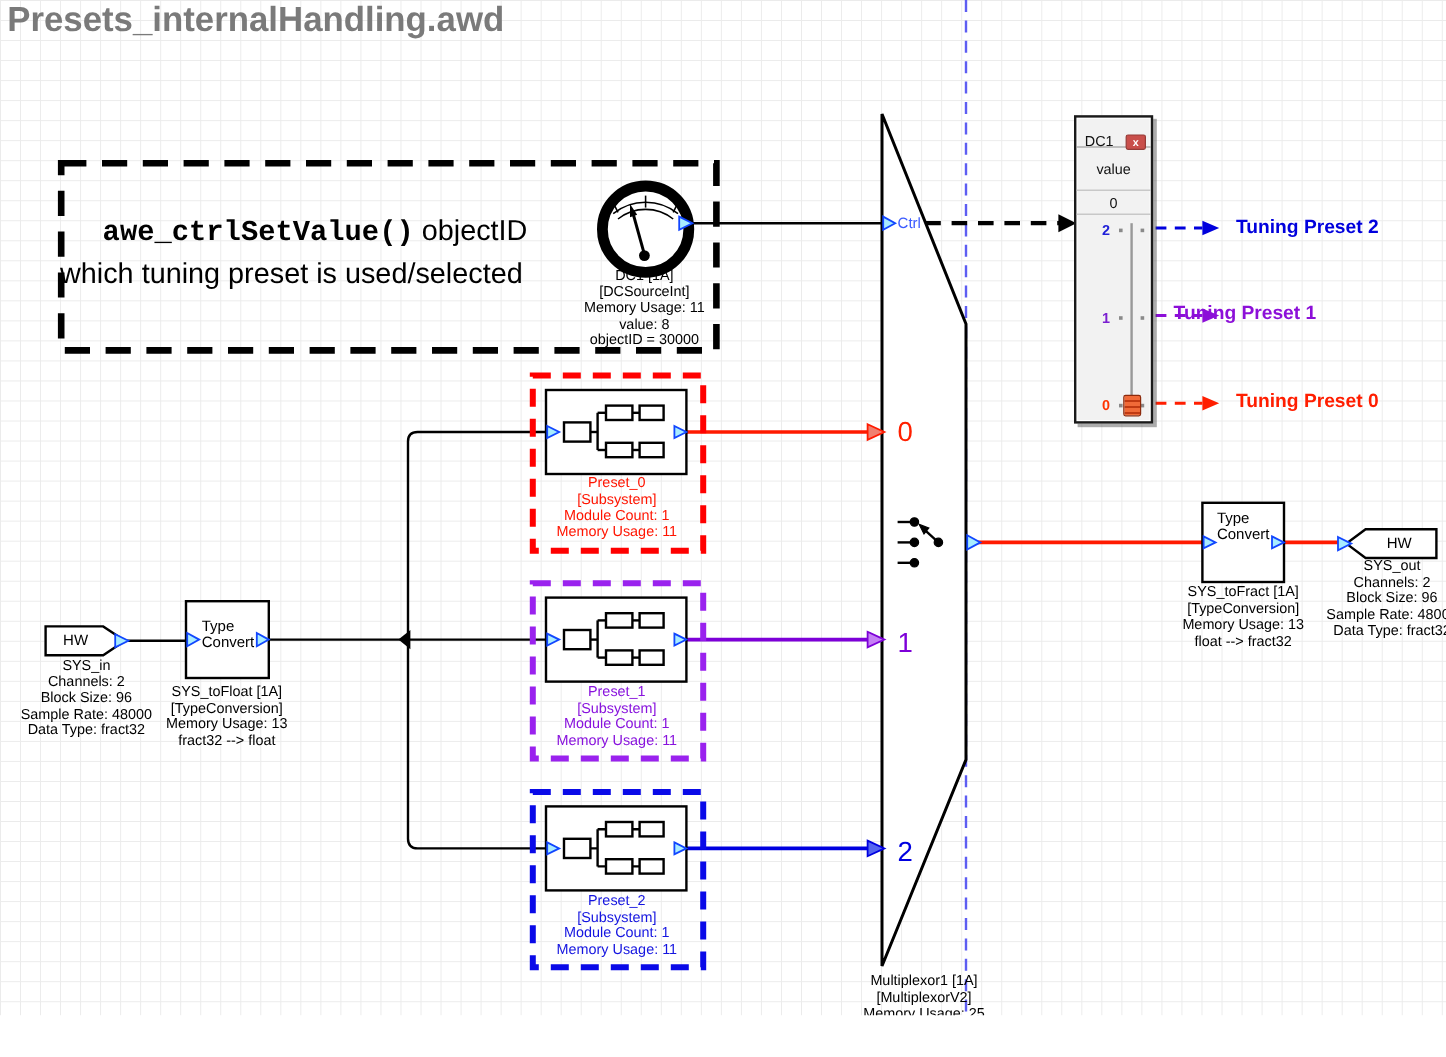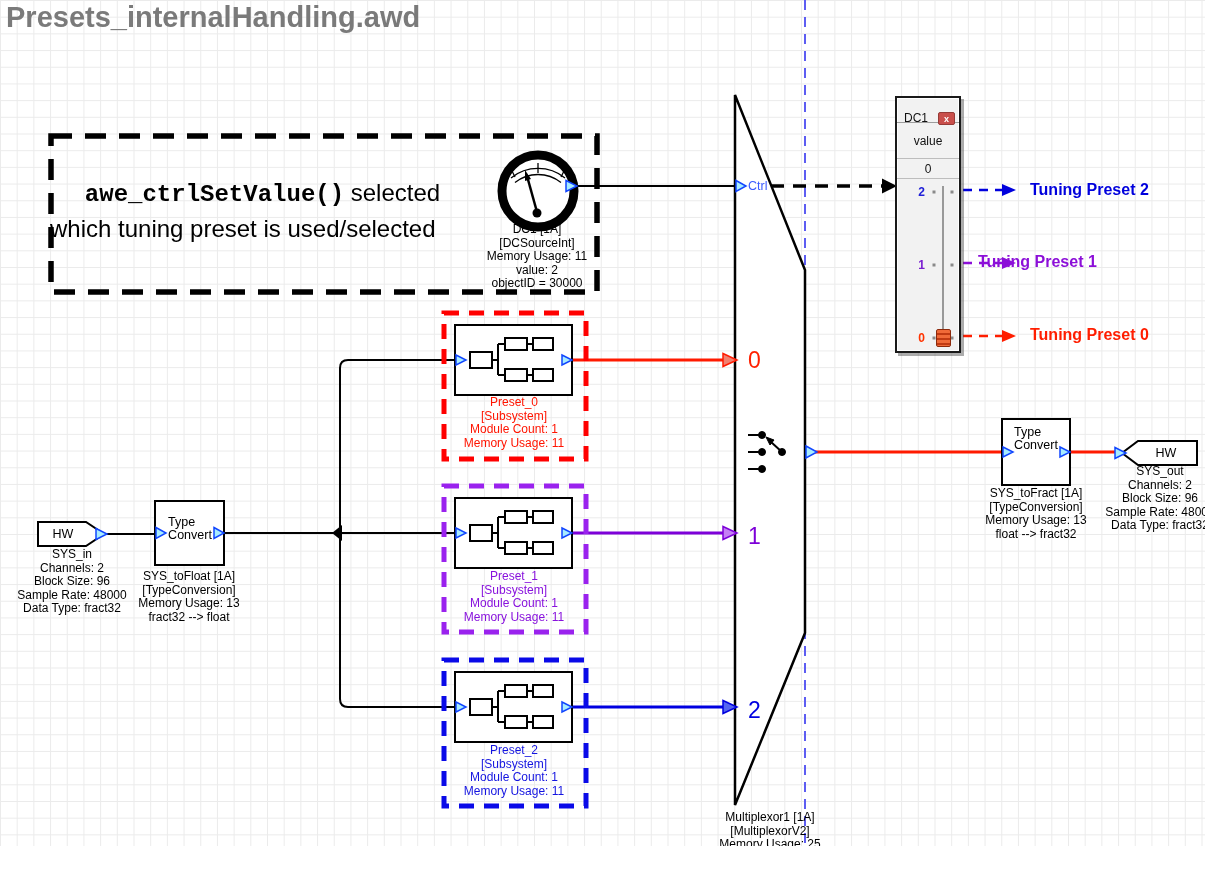--- a/index.html
+++ b/index.html
@@ -234,28 +234,28 @@
     <polygon points="1060,447 1070,452 1060,457" fill="#a8ecff" stroke="#1146ff" stroke-width="1.5"></polygon>
 
     <polygon points="1138,441 1197,441 1197,465 1138,465 1122,453" fill="#fff" stroke="#000" stroke-width="2"></polygon>
     <polygon points="1115,447.5 1126,453 1115,458.5" fill="#a8ecff" stroke="#1146ff" stroke-width="1.5"></polygon>
 
     <rect x="51" y="136" width="546" height="156" fill="none" stroke="#000" stroke-width="5.5" stroke-dasharray="21 13"></rect>
   </svg>
 
   <div class="page-title">Presets_internalHandling.awd</div>
 
-  <div class="ann-line1"><span class="code">awe_ctrlSetValue()</span><span> selected</span></div>
+  <div class="ann-line1"><span class="code">awe_ctrlSetValue()</span><span> objectID</span></div>
   <div class="ann-line2">which tuning preset is used/selected</div>
 
   <div class="caption" style="left:537px;top:223px">
     <div>DC1 [1A]</div>
     <div>[DCSourceInt]</div>
     <div>Memory Usage: 11</div>
-    <div>value: 2</div>
+    <div>value: 8</div>
     <div>objectID = 30000</div>
   </div>
 
   <div class="blocklabel" style="left:63px;top:534px">HW</div>
   <div class="caption" style="left:72px;top:548px">
     <div>SYS_in</div>
     <div>Channels: 2</div>
     <div>Block Size: 96</div>
     <div>Sample Rate: 48000</div>
     <div>Data Type: fract32</div>

